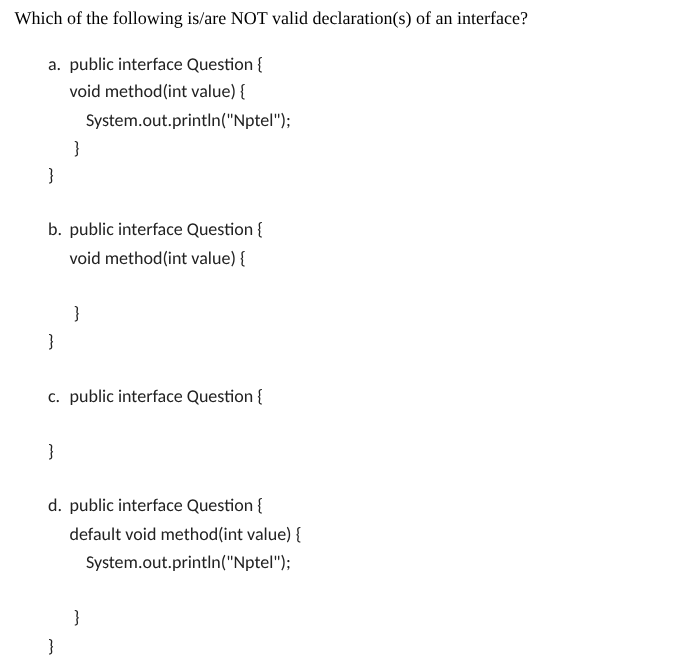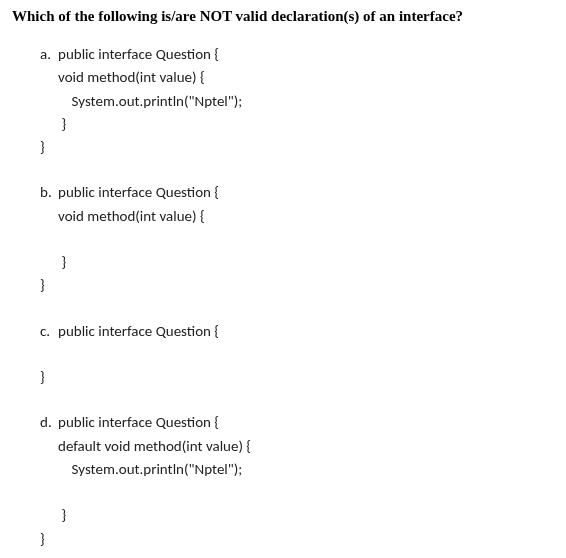--- a/index.html
+++ b/index.html
@@ -9,21 +9,21 @@
     width: 566px;
     height: 558px;
     font-family: Calibri, "Segoe UI", Arial, sans-serif;
   }
   .page {
     padding: 8px 12px 12px 12px;
     color: #000;
   }
   .question-title {
     font-family: "Times New Roman", Times, serif;
-    font-weight: bold;
+    font-weight: normal;
     font-size: 15px;
     margin: 0 0 18px 0;
   }
   .option {
     margin: 0 0 22px 28px;
     font-size: 15px;
     line-height: 1.55;
     color: #222;
   }
   .option:last-child {

